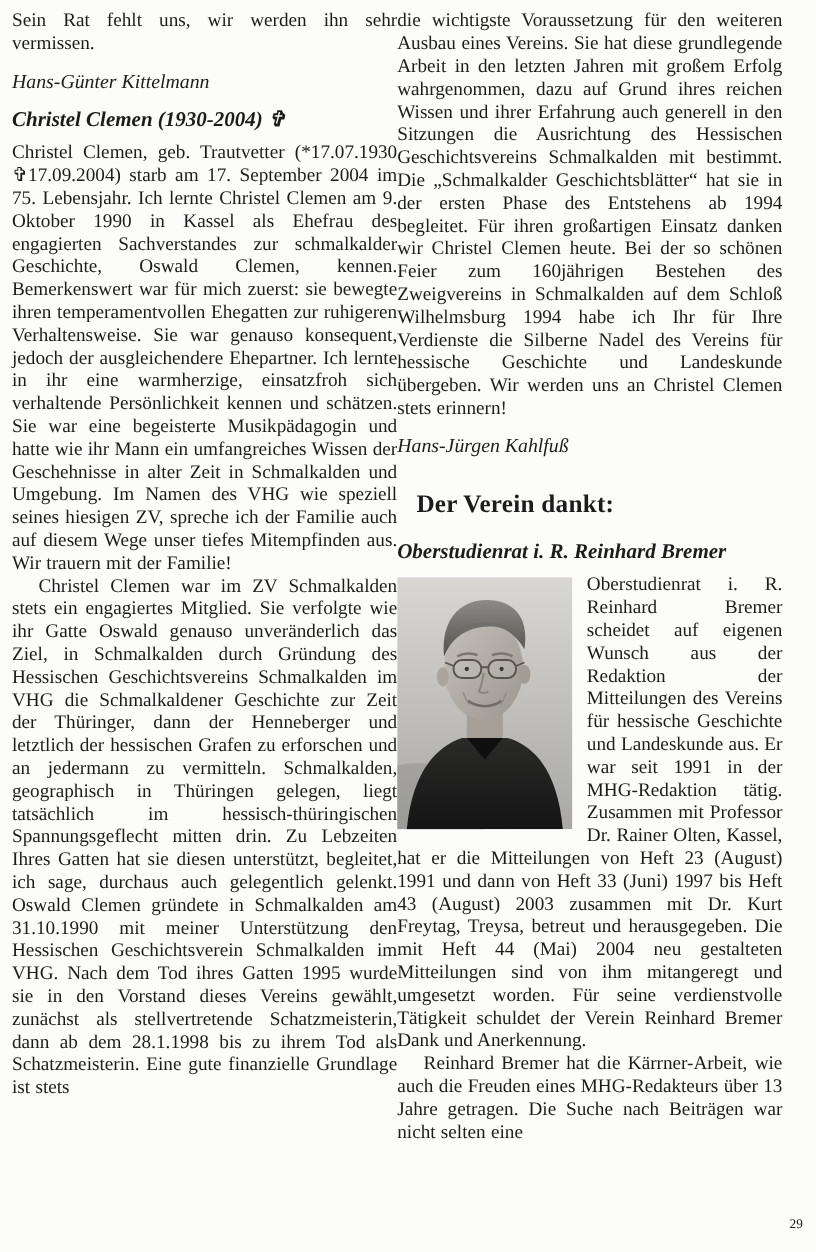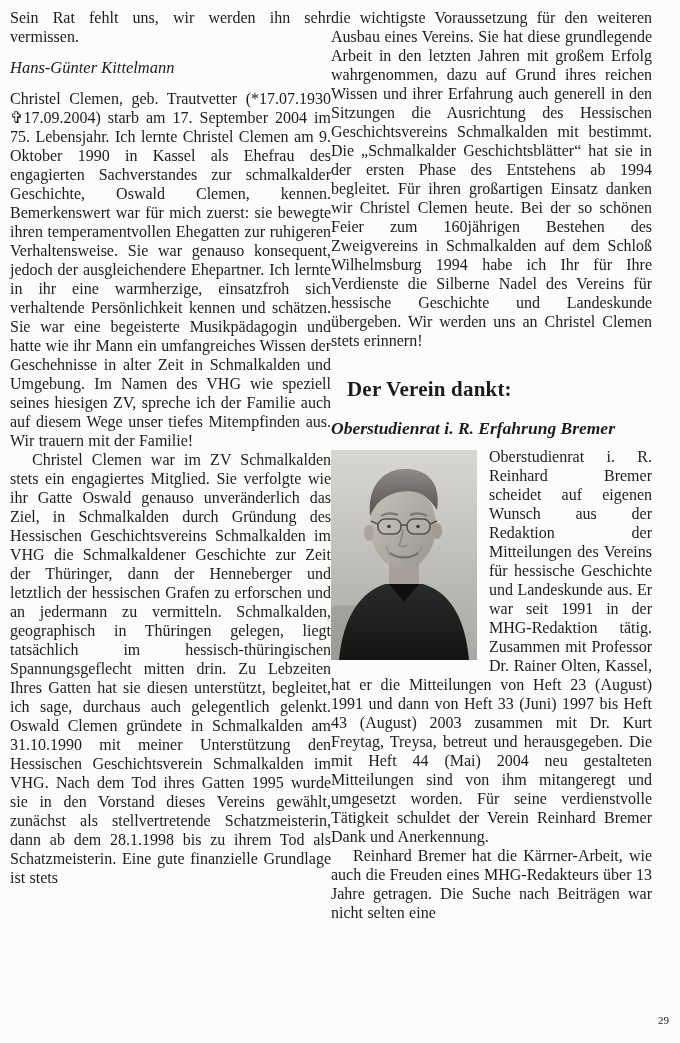--- a/index.html
+++ b/index.html
@@ -62,31 +62,33 @@
 </style>
 </head>
 <body>
 
 <div class="page">
 
   <div class="col">
     <p class="body">Sein Rat fehlt uns, wir werden ihn sehr vermissen.</p>
     <div class="signature">Hans-Günter Kittelmann</div>
 
+    <div class="article-heading">Christel Clemen (1930-2004) ✞</div>
 
     <p class="body">Christel Clemen, geb. Trautvetter (*17.07.1930 ✞17.09.2004) starb am 17. September 2004 im 75. Lebensjahr. Ich lernte Christel Clemen am 9. Oktober 1990 in Kassel als Ehefrau des engagierten Sachverstandes zur schmalkalder Geschichte, Oswald Clemen, kennen. Bemerkenswert war für mich zuerst: sie bewegte ihren temperamentvollen Ehegatten zur ruhigeren Verhaltensweise. Sie war genauso konsequent, jedoch der ausgleichendere Ehepartner. Ich lernte in ihr eine warmherzige, einsatzfroh sich verhaltende Persönlichkeit kennen und schätzen. Sie war eine begeisterte Musikpädagogin und hatte wie ihr Mann ein umfangreiches Wissen der Geschehnisse in alter Zeit in Schmalkalden und Umgebung. Im Namen des VHG wie speziell seines hiesigen ZV, spreche ich der Familie auch auf diesem Wege unser tiefes Mitempfinden aus. Wir trauern mit der Familie!</p>
     <p class="body indent">Christel Clemen war im ZV Schmalkalden stets ein engagiertes Mitglied. Sie verfolgte wie ihr Gatte Oswald genauso unveränderlich das Ziel, in Schmalkalden durch Gründung des Hessischen Geschichtsvereins Schmalkalden im VHG die Schmalkaldener Geschichte zur Zeit der Thüringer, dann der Henneberger und letztlich der hessischen Grafen zu erforschen und an jedermann zu vermitteln. Schmalkalden, geographisch in Thüringen gelegen, liegt tatsächlich im hessisch-thüringischen Spannungsgeflecht mitten drin. Zu Lebzeiten Ihres Gatten hat sie diesen unterstützt, begleitet, ich sage, durchaus auch gelegentlich gelenkt. Oswald Clemen gründete in Schmalkalden am 31.10.1990 mit meiner Unterstützung den Hessischen Geschichtsverein Schmalkalden im VHG. Nach dem Tod ihres Gatten 1995 wurde sie in den Vorstand dieses Vereins gewählt, zunächst als stellvertretende Schatzmeisterin, dann ab dem 28.1.1998 bis zu ihrem Tod als Schatzmeisterin. Eine gute finanzielle Grundlage ist stets</p>
   </div>
 
   <div class="col">
     <p class="body">die wichtigste Voraussetzung für den weiteren Ausbau eines Vereins. Sie hat diese grundlegende Arbeit in den letzten Jahren mit großem Erfolg wahrgenommen, dazu auf Grund ihres reichen Wissen und ihrer Erfahrung auch generell in den Sitzungen die Ausrichtung des Hessischen Geschichtsvereins Schmalkalden mit bestimmt. Die „Schmalkalder Geschichtsblätter“ hat sie in der ersten Phase des Entstehens ab 1994 begleitet. Für ihren großartigen Einsatz danken wir Christel Clemen heute. Bei der so schönen Feier zum 160jährigen Bestehen des Zweigvereins in Schmalkalden auf dem Schloß Wilhelmsburg 1994 habe ich Ihr für Ihre Verdienste die Silberne Nadel des Vereins für hessische Geschichte und Landeskunde übergeben. Wir werden uns an Christel Clemen stets erinnern!</p>
+    <div class="signature">Hans-Jürgen Kahlfuß</div>
 
     <div class="section-heading">Der Verein dankt:</div>
 
-    <div class="article-heading">Oberstudienrat i. R. Erfahrung Bremer</div>
+    <div class="article-heading">Oberstudienrat i. R. Reinhard Bremer</div>
 
     <figure class="photo">
       <svg viewBox="0 0 146 210" xmlns="http://www.w3.org/2000/svg">
         <defs>
           <linearGradient id="bgGrad" x1="0" y1="0" x2="0" y2="1">
             <stop offset="0" stop-color="#d8d7d4"></stop>
             <stop offset="1" stop-color="#a9a8a5"></stop>
           </linearGradient>
           <linearGradient id="faceGrad" x1="0" y1="0" x2="1" y2="1">
             <stop offset="0" stop-color="#c6c2bb"></stop>

